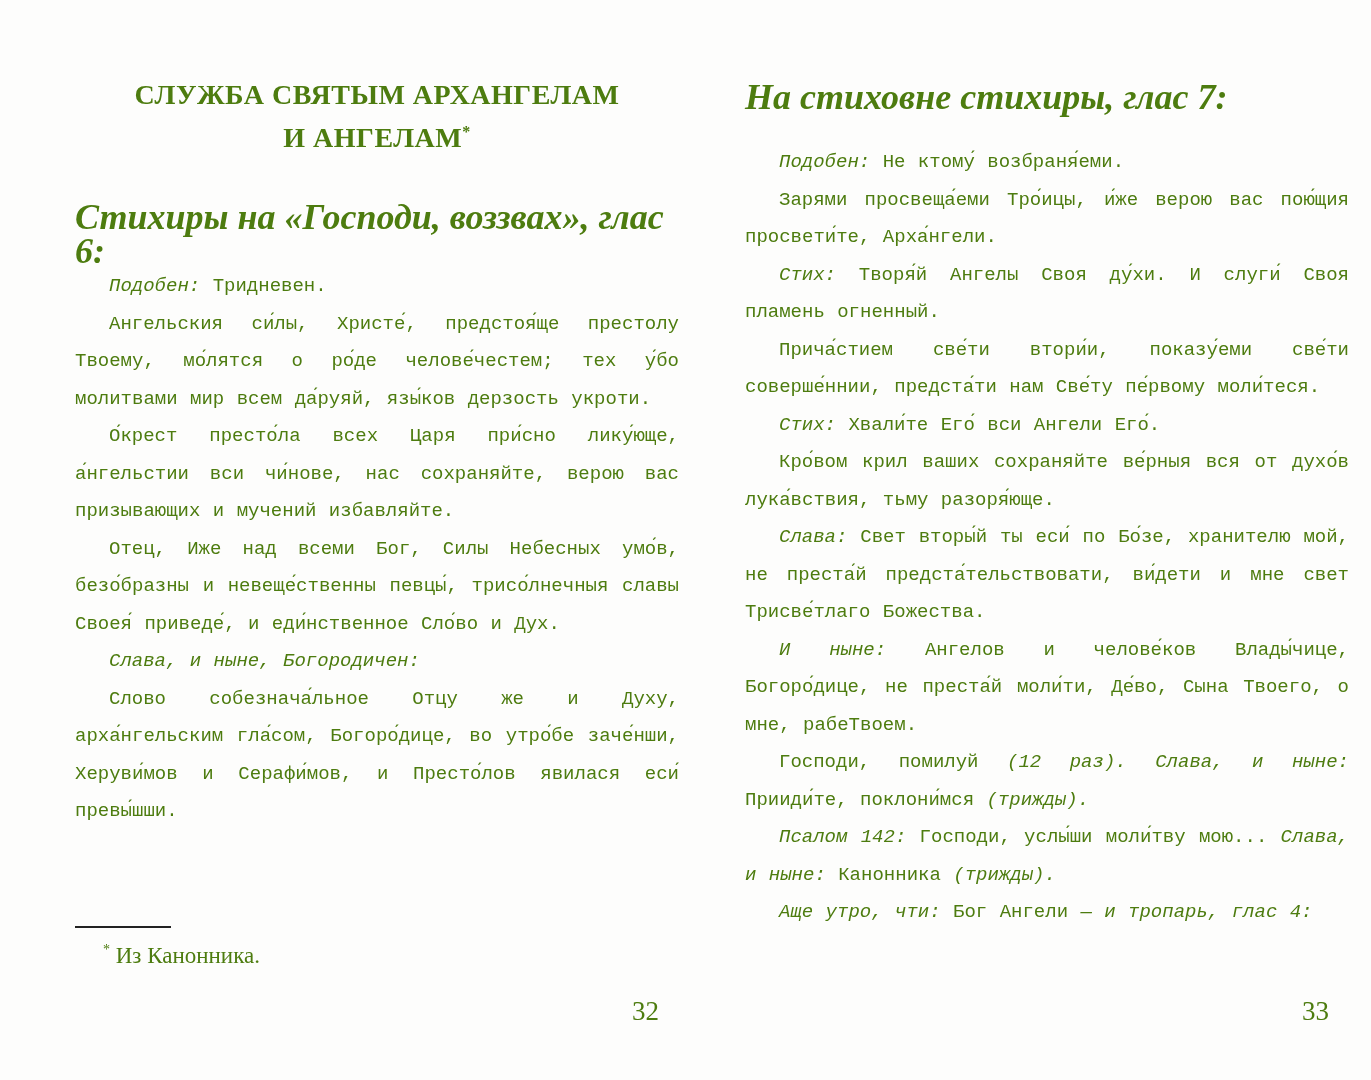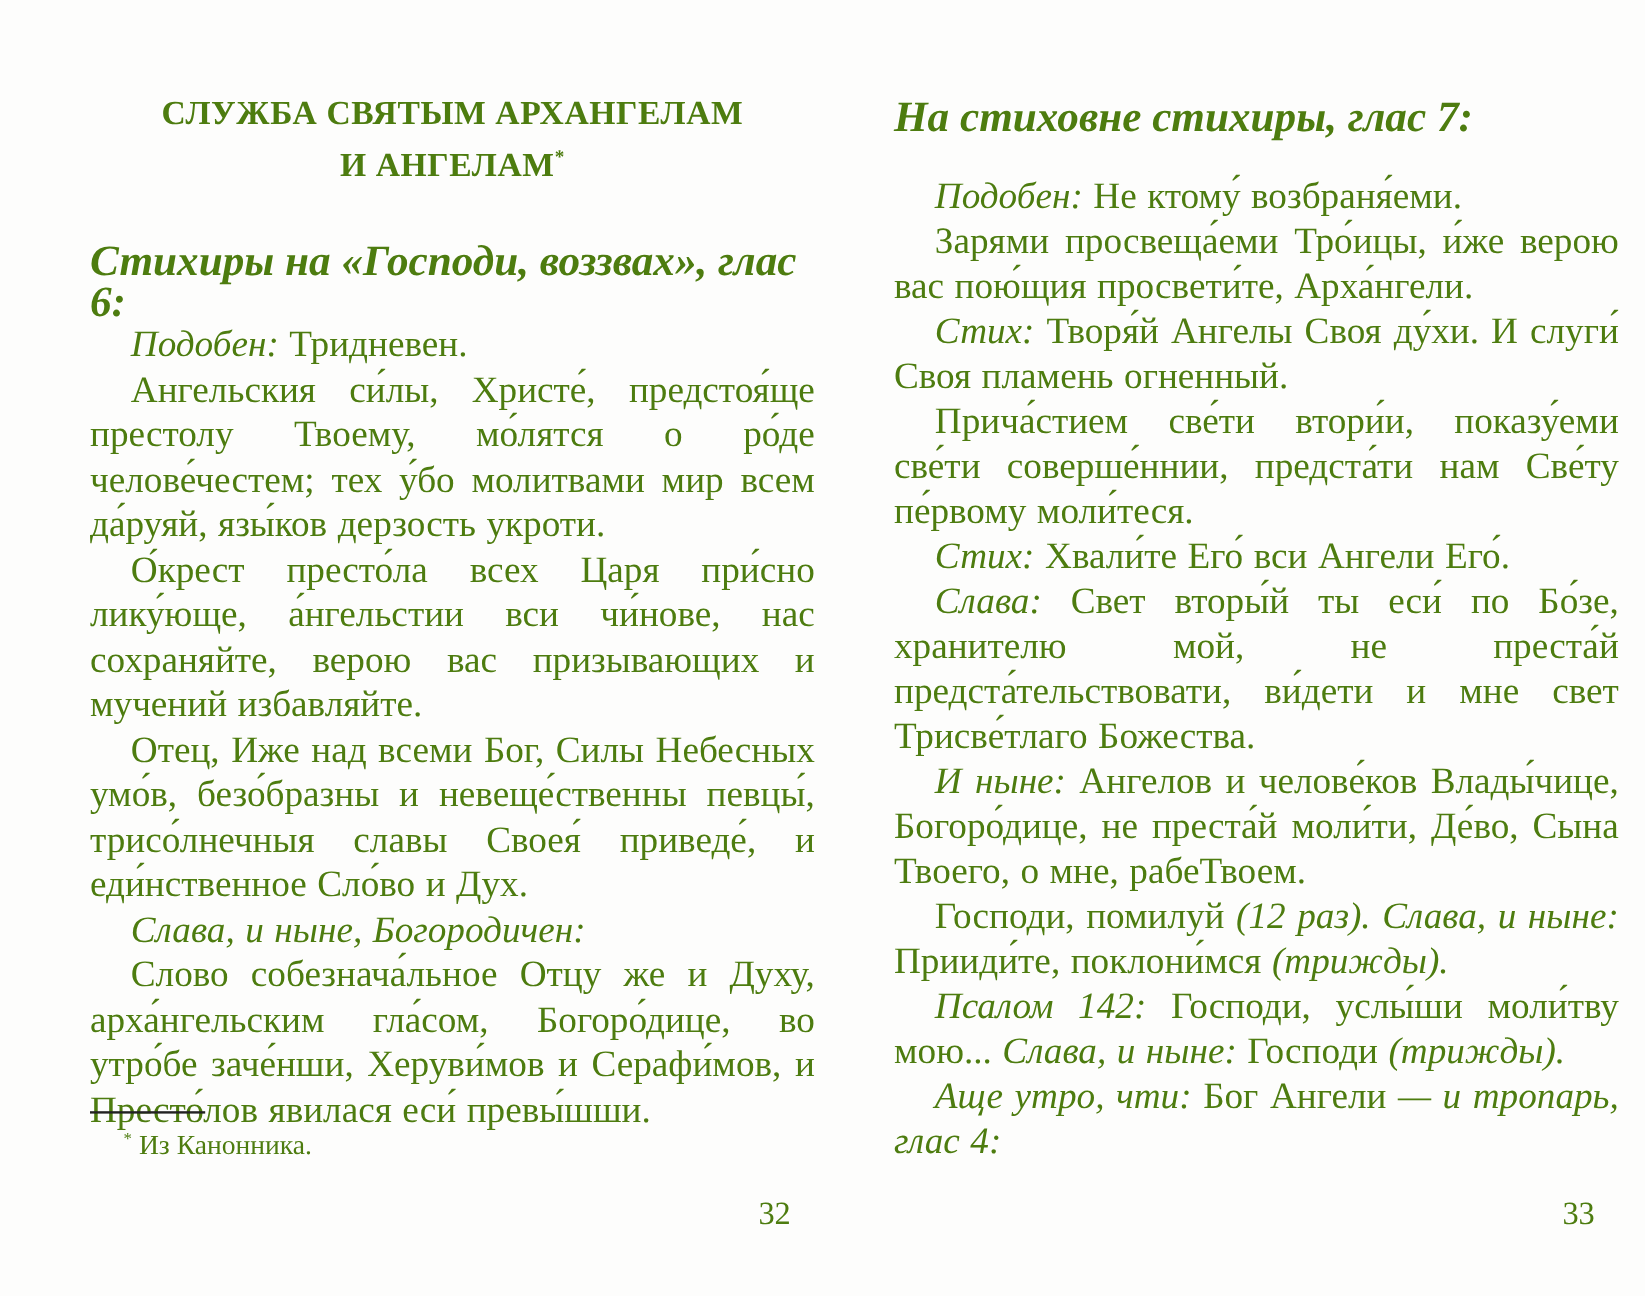--- a/index.html
+++ b/index.html
@@ -28,23 +28,24 @@
     font-size:36px; font-weight:bold; font-style:italic;
     line-height:34px;
   }
   .page-right .section-heading { margin-top:80px; }
 
   .body-text { }
   .page-right .body-text { margin-top:30px; }
 
   p.para {
     margin:0; padding:0;
-    font-size:31px; line-height:37.5px;
+    font-size:19px; line-height:37.5px;
     text-align:justify; text-indent:34px;
     word-spacing:1px;
+    font-family:Liberation Mono, monospace;
   }
   .it { font-style:italic; }
 
   .footnote { position:absolute; left:75px; top:926px; width:604px; }
   .footnote-rule {
     width:96px; height:0;
     border-top:2px solid #222;
     margin:0 0 8px 0;
   }
   .footnote-text {
@@ -91,23 +92,24 @@
 
   <div class="page page-right">
     <h2 class="section-heading">На стиховне стихиры, глас 7:</h2>
 
     <div class="body-text">
       <p class="para"><span class="it">Подобен: </span><span>Не ктому́ возбраня́еми.</span></p>
       <p class="para"><span>Зарями просвеща́еми Тро́ицы, и́же верою вас пою́щия просвети́те, Арха́нгели.</span></p>
       <p class="para"><span class="it">Стих: </span><span>Творя́й Ангелы Своя ду́хи. И слуги́ Своя пламень огненный.</span></p>
       <p class="para"><span>Прича́стием све́ти втори́и, показу́еми све́ти соверше́ннии, предста́ти нам Све́ту пе́рвому моли́теся.</span></p>
       <p class="para"><span class="it">Стих: </span><span>Хвали́те Его́ вси Ангели Его́.</span></p>
+      <p class="para"><span>Кро́вом крил ваших сохраняйте ве́рныя вся от духо́в лука́вствия, тьму разоря́юще.</span></p>
       <p class="para"><span class="it">Слава: </span><span>Свет вторы́й ты еси́ по Бо́зе, хранителю мой, не преста́й предста́тельствовати, ви́дети и мне свет Трисве́тлаго Божества.</span></p>
       <p class="para"><span class="it">И ныне: </span><span>Ангелов и челове́ков Влады́чице, Богоро́дице, не преста́й моли́ти, Де́во, Сына Твоего, о мне, рабеТвоем.</span></p>
       <p class="para"><span>Господи, помилуй </span><span class="it">(12 раз). Слава, и ныне:</span><span> Прииди́те, поклони́мся </span><span class="it">(трижды).</span></p>
-      <p class="para"><span class="it">Псалом 142: </span><span>Господи, услы́ши моли́тву мою... </span><span class="it">Слава, и ныне: </span><span>Господи </span><span class="it">(трижды).</span></p>
+      <p class="para"><span class="it">Псалом 142: </span><span>Господи, услы́ши моли́тву мою... </span><span class="it">Слава, и ныне: </span><span>Канонника </span><span class="it">(трижды).</span></p>
       <p class="para"><span class="it">Аще утро, чти: </span><span>Бог Ангели </span><span class="it">— и тропарь, глас 4:</span></p>
     </div>
   </div>
 
   <div class="pageno pageno-right">33</div>
 
 </div>
 
 </body></html>

